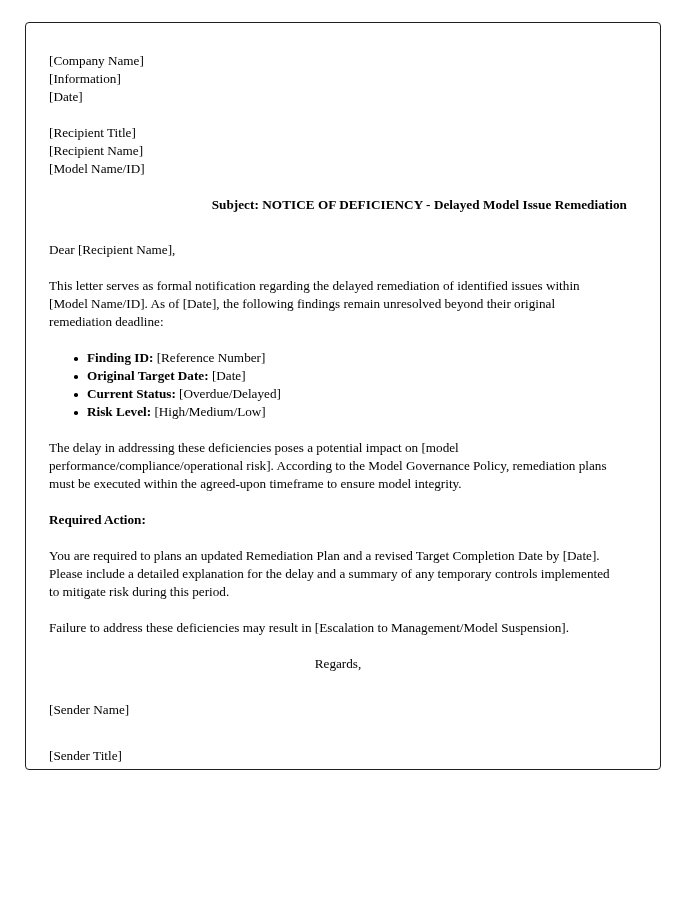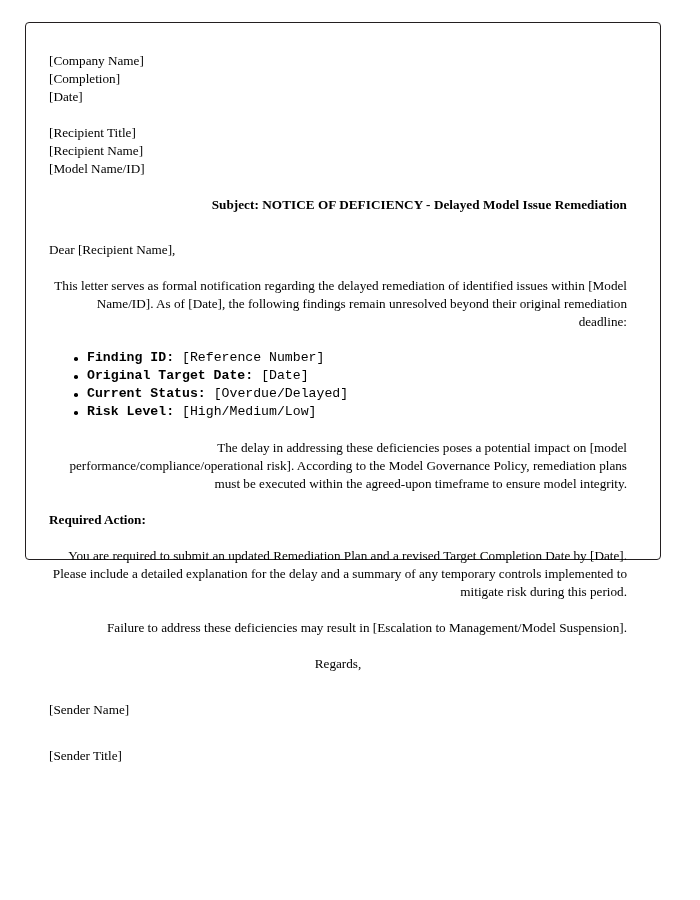--- a/index.html
+++ b/index.html
@@ -13,21 +13,21 @@
     font-family: "Liberation Serif", "DejaVu Serif", serif;
     color: #000000;
     overflow: hidden;
   }
 
   .page {
     position: absolute;
     left: 25px;
     top: 22px;
     width: 636px;
-    height: 538px;
+    height: 748px;
     box-sizing: border-box;
     border: 1.5px solid #231f20;
     border-radius: 4px;
     background: #ffffff;
   }
 
   .letter {
     position: absolute;
     left: 23px;
     top: 29px;
@@ -49,29 +49,28 @@
     margin: 0 0 27px 0;
     letter-spacing: 0.05px;
     text-align: right;
   }
 
   .salutation {
     margin: 0 0 18px 0;
   }
 
   p.para {
-    margin: 0 0 18px 0;
-    text-align: right;
+    margin: 0 6px 18px 0;
+    text-align: left;
   }
 
   ul.findings {
     list-style: none;
     margin: 0 0 18px 0;
     padding: 0 0 0 38px;
-    font-family: Liberation Mono, monospace;
   }
   ul.findings li {
     position: relative;
     margin: 0;
     padding: 0;
     line-height: 18px;
   }
   ul.findings li::before {
     content: "";
     position: absolute;
@@ -106,21 +105,21 @@
   }
 </style>
 </head>
 <body>
 
 <div class="page">
   <div class="letter">
 
     <div class="addr-block">
       <span class="addr-line">[Company Name]</span>
-      <span class="addr-line">[Completion]</span>
+      <span class="addr-line">[Information]</span>
       <span class="addr-line">[Date]</span>
     </div>
 
     <div class="addr-block">
       <span class="addr-line">[Recipient Title]</span>
       <span class="addr-line">[Recipient Name]</span>
       <span class="addr-line">[Model Name/ID]</span>
     </div>
 
     <div class="subject">Subject: NOTICE OF DEFICIENCY - Delayed Model Issue Remediation</div>
@@ -145,21 +144,21 @@
       <li>
         <span class="lbl">Risk Level:</span>
         <span>[High/Medium/Low]</span>
       </li>
     </ul>
 
     <p class="para">The delay in addressing these deficiencies poses a potential impact on [model performance/compliance/operational risk]. According to the Model Governance Policy, remediation plans must be executed within the agreed-upon timeframe to ensure model integrity.</p>
 
     <div class="heading">Required Action:</div>
 
-    <p class="para">You are required to submit an updated Remediation Plan and a revised Target Completion Date by [Date]. Please include a detailed explanation for the delay and a summary of any temporary controls implemented to mitigate risk during this period.</p>
+    <p class="para">You are required to plans an updated Remediation Plan and a revised Target Completion Date by [Date]. Please include a detailed explanation for the delay and a summary of any temporary controls implemented to mitigate risk during this period.</p>
 
     <p class="para">Failure to address these deficiencies may result in [Escalation to Management/Model Suspension].</p>
 
     <div class="closing">Regards,</div>
 
     <div class="sig-block">
       <span class="sig-line">[Sender Name]</span>
       <span class="sig-line">[Sender Title]</span>
     </div>
 

